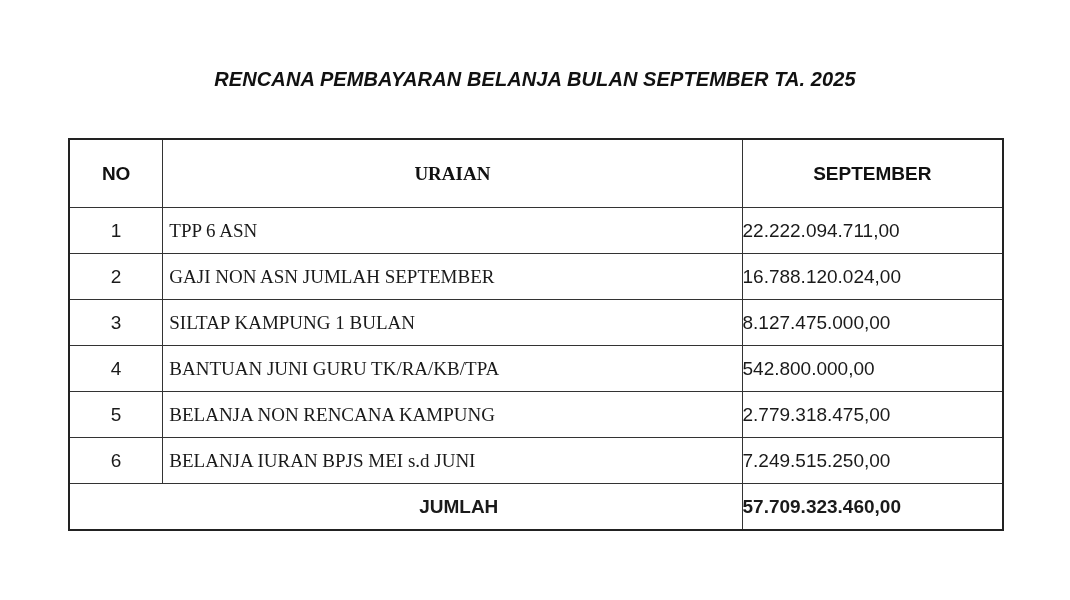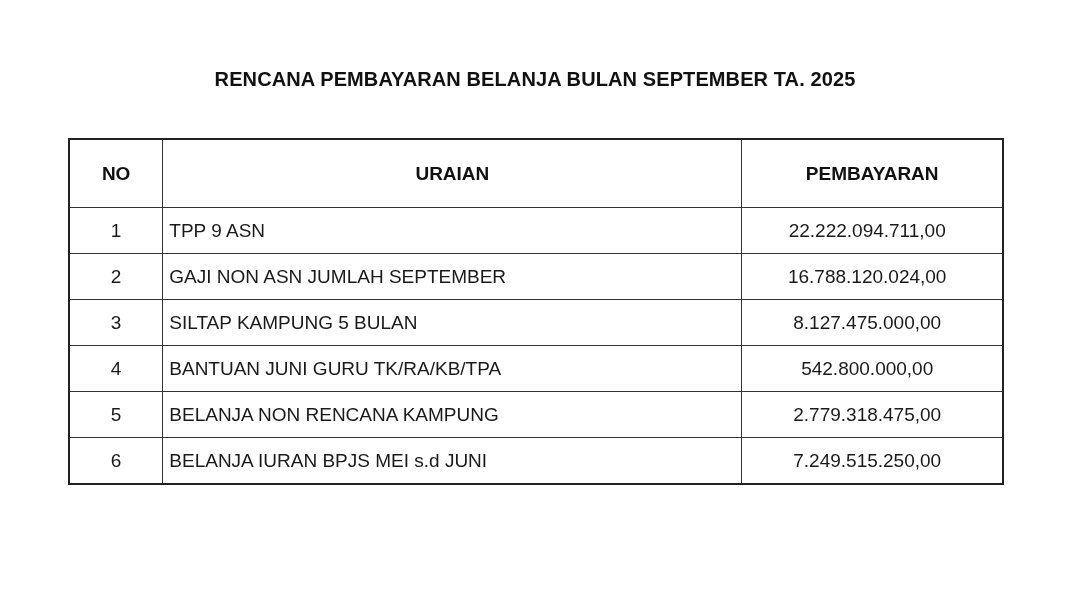--- a/index.html
+++ b/index.html
@@ -18,20 +18,21 @@
     .doc-title {
       position: absolute;
       top: 68px;
       left: 0;
       width: 1070px;
       text-align: center;
       font-weight: bold;
       font-size: 20px;
       letter-spacing: 0.1px;
       color: #111;
+      font-style: italic;
     }
     table.budget {
       position: absolute;
       top: 138px;
       left: 68px;
       width: 936px;
       border-collapse: collapse;
       border: 2px solid #222;
       font-size: 19px;
     }
@@ -43,69 +44,73 @@
       height: 67px;
       font-weight: bold;
       font-size: 19px;
       text-align: center;
       color: #111;
     }
     table.budget tbody td {
       height: 45px;
     }
     .col-no { width: 94px; text-align: center; }
-    .col-desc { width: 584px; text-align: left; padding-left: 6px !important; }
-    .col-amt { width: 252px; text-align: center; padding-right: 10px !important; }
+    .col-desc { width: 584px; text-align: left; padding-left: 6px !important; font-family: Liberation Serif, serif; }
+    .col-amt { width: 252px; text-align: left; padding-right: 10px !important; }
     tr.total-row td {
       font-weight: bold;
       height: 45px;
     }
     tr.total-row td.total-label {
       text-align: center;
       padding-left: 106px;
     }
   </style>
 </head>
 <body>
 
 <div class="doc-title">RENCANA PEMBAYARAN BELANJA BULAN SEPTEMBER TA. 2025</div>
 
 <table class="budget">
   <thead>
     <tr>
       <th class="col-no">NO</th>
       <th class="col-desc" style="text-align:center;padding-left:0 !important;">URAIAN</th>
-      <th class="col-amt" style="text-align:center;padding-right:0 !important;">PEMBAYARAN</th>
+      <th class="col-amt" style="text-align:center;padding-right:0 !important;">SEPTEMBER</th>
     </tr>
   </thead>
   <tbody>
     <tr>
       <td class="col-no">1</td>
-      <td class="col-desc">TPP 9 ASN</td>
+      <td class="col-desc">TPP 6 ASN</td>
       <td class="col-amt">22.222.094.711,00</td>
     </tr>
     <tr>
       <td class="col-no">2</td>
       <td class="col-desc">GAJI NON ASN JUMLAH SEPTEMBER</td>
       <td class="col-amt">16.788.120.024,00</td>
     </tr>
     <tr>
       <td class="col-no">3</td>
-      <td class="col-desc">SILTAP KAMPUNG 5 BULAN</td>
+      <td class="col-desc">SILTAP KAMPUNG 1 BULAN</td>
       <td class="col-amt">8.127.475.000,00</td>
     </tr>
     <tr>
       <td class="col-no">4</td>
       <td class="col-desc">BANTUAN JUNI GURU TK/RA/KB/TPA</td>
       <td class="col-amt">542.800.000,00</td>
     </tr>
     <tr>
       <td class="col-no">5</td>
       <td class="col-desc">BELANJA NON RENCANA KAMPUNG</td>
       <td class="col-amt">2.779.318.475,00</td>
     </tr>
     <tr>
       <td class="col-no">6</td>
       <td class="col-desc">BELANJA IURAN BPJS MEI s.d JUNI</td>
       <td class="col-amt">7.249.515.250,00</td>
     </tr>
+    <tr class="total-row">
+      <td colspan="2" class="total-label">JUMLAH</td>
+      <td class="col-amt">57.709.323.460,00</td>
+    </tr>
   </tbody>
 </table>
 
 </body></html>

